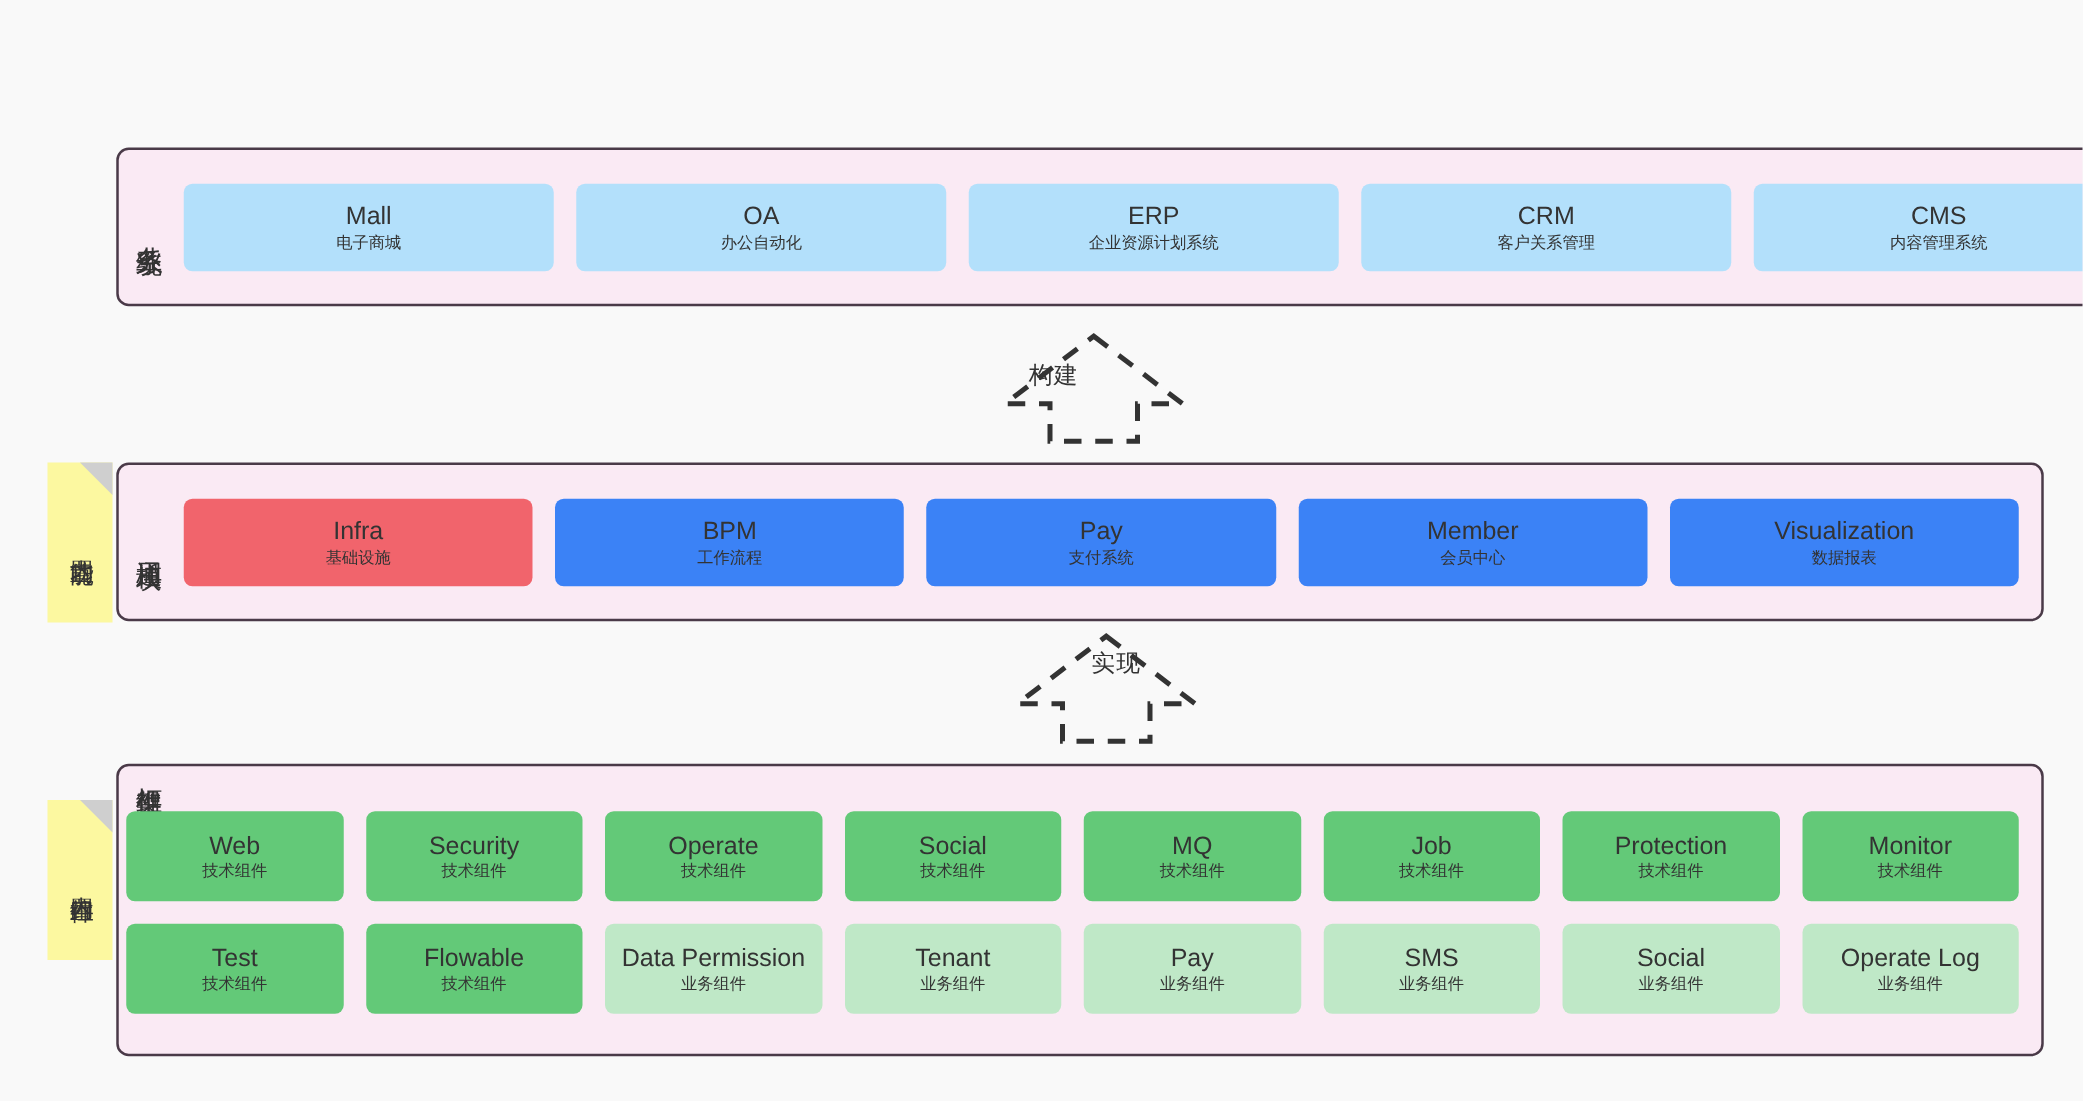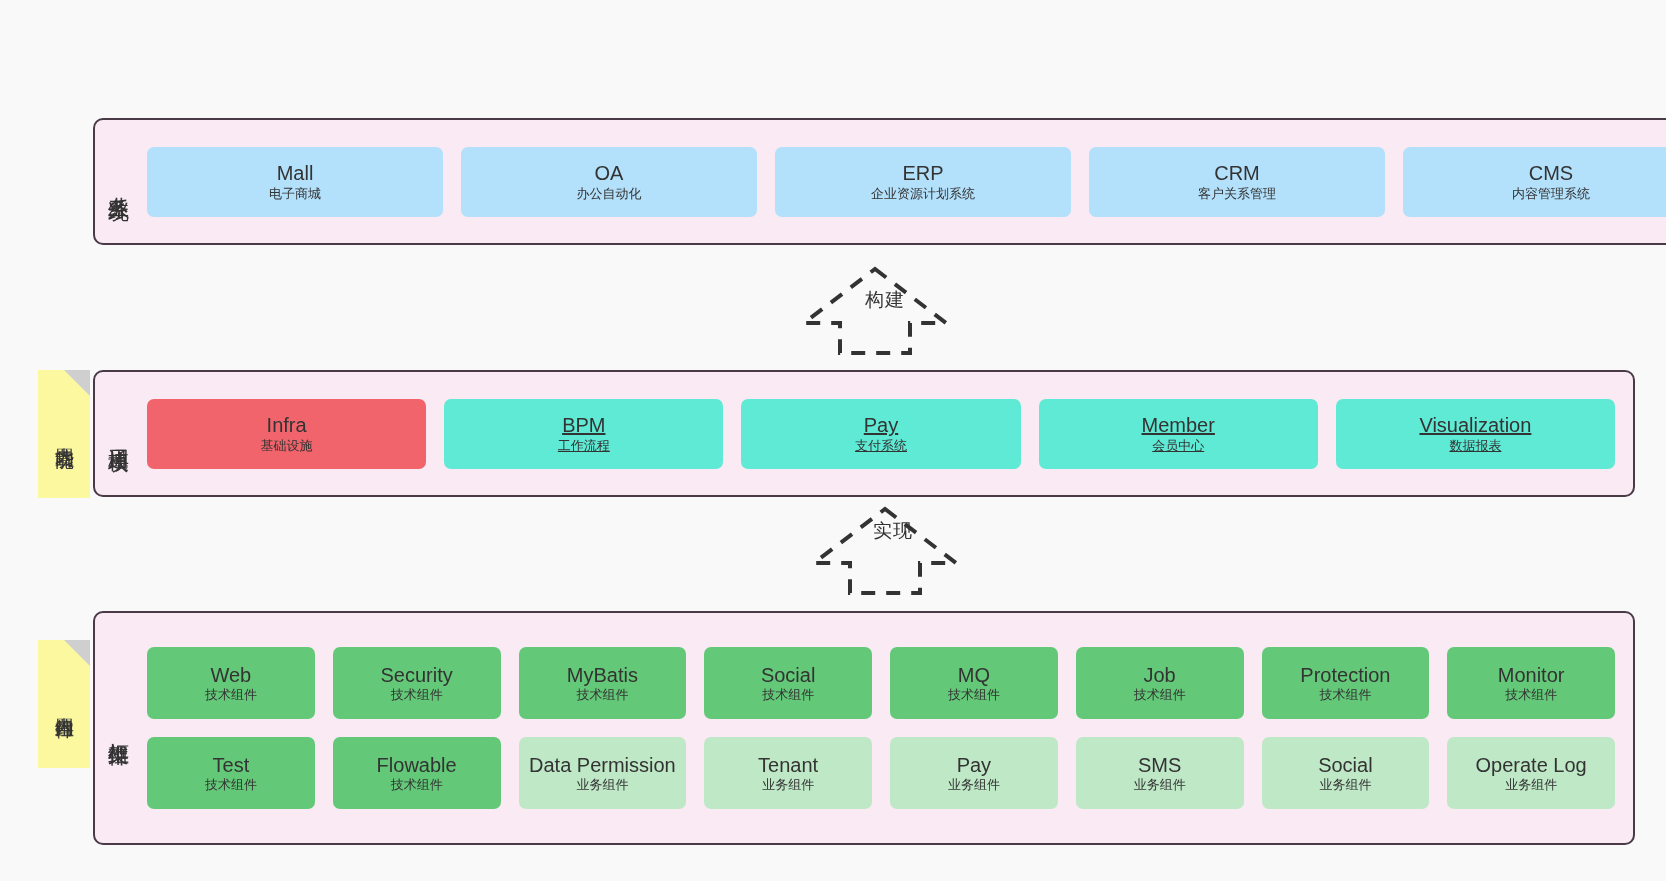--- a/index.html
+++ b/index.html
@@ -79,28 +79,28 @@
     padding: 6px 4px;
     color: #333333;
     line-height: 1.22;
     user-select: none;
   }
   .card .t1 { font-size: 20px; }
   .card .t2 { font-size: 13px; }
 
   .card.blue        { background: #b3e0fb; }
   .card.red         { background: #f1646c; }
-  .card.pink        { background: #5eead4; text-decoration: underline; }
+  .card.pink        { background: #3b82f6; }
   .card.green       { background: #63c978; }
   .card.green-light { background: #bfe8c7; }
 
   
   #layer-business { left: 93px;  top: 118px; width: 1626px; height: 127px; align-items: center; }
   #layer-common   { left: 93px;  top: 370px; width: 1542px; height: 127px; }
-  #layer-frame    { left: 93px;  top: 611px; width: 1542px; height: 234px; }
+  #layer-frame    { left: 93px;  top: 611px; width: 1542px; height: 234px; flex-direction: column; }
 
   #layer-business .card { height: 70px; }
   #layer-common   .card { height: 70px; }
   #layer-frame    .card { height: 72px; }
 
   
   .note {
     position: absolute;
     background: #fcf8a0;
     box-sizing: border-box;
@@ -137,21 +137,21 @@
   .arrow-label {
     position: absolute;
     font-size: 19px;
     color: #333333;
     white-space: nowrap;
     user-select: none;
     letter-spacing: 1px;
   }
   #arrow-build   { left: 800px; top: 265px; }
   #arrow-impl    { left: 810px; top: 505px; }
-  #label-build   { left: 865px; top: 287px; }
+  #label-build   { left: 823px; top: 287px; }
   #label-impl    { left: 873px; top: 518px; }
 </style>
 </head>
 <body>
 
 <div id="canvas">
 
   <div class="layer" id="layer-business">
     <div class="layer-title">业务系统</div>
     <div class="layer-body">
@@ -229,21 +229,21 @@
       <div class="cell-row">
         <div class="card green">
           <span class="t1">Web</span>
           <span class="t2">技术组件</span>
         </div>
         <div class="card green">
           <span class="t1">Security</span>
           <span class="t2">技术组件</span>
         </div>
         <div class="card green">
-          <span class="t1">MyBatis</span>
+          <span class="t1">Operate</span>
           <span class="t2">技术组件</span>
         </div>
         <div class="card green">
           <span class="t1">Social</span>
           <span class="t2">技术组件</span>
         </div>
         <div class="card green">
           <span class="t1">MQ</span>
           <span class="t2">技术组件</span>
         </div>

